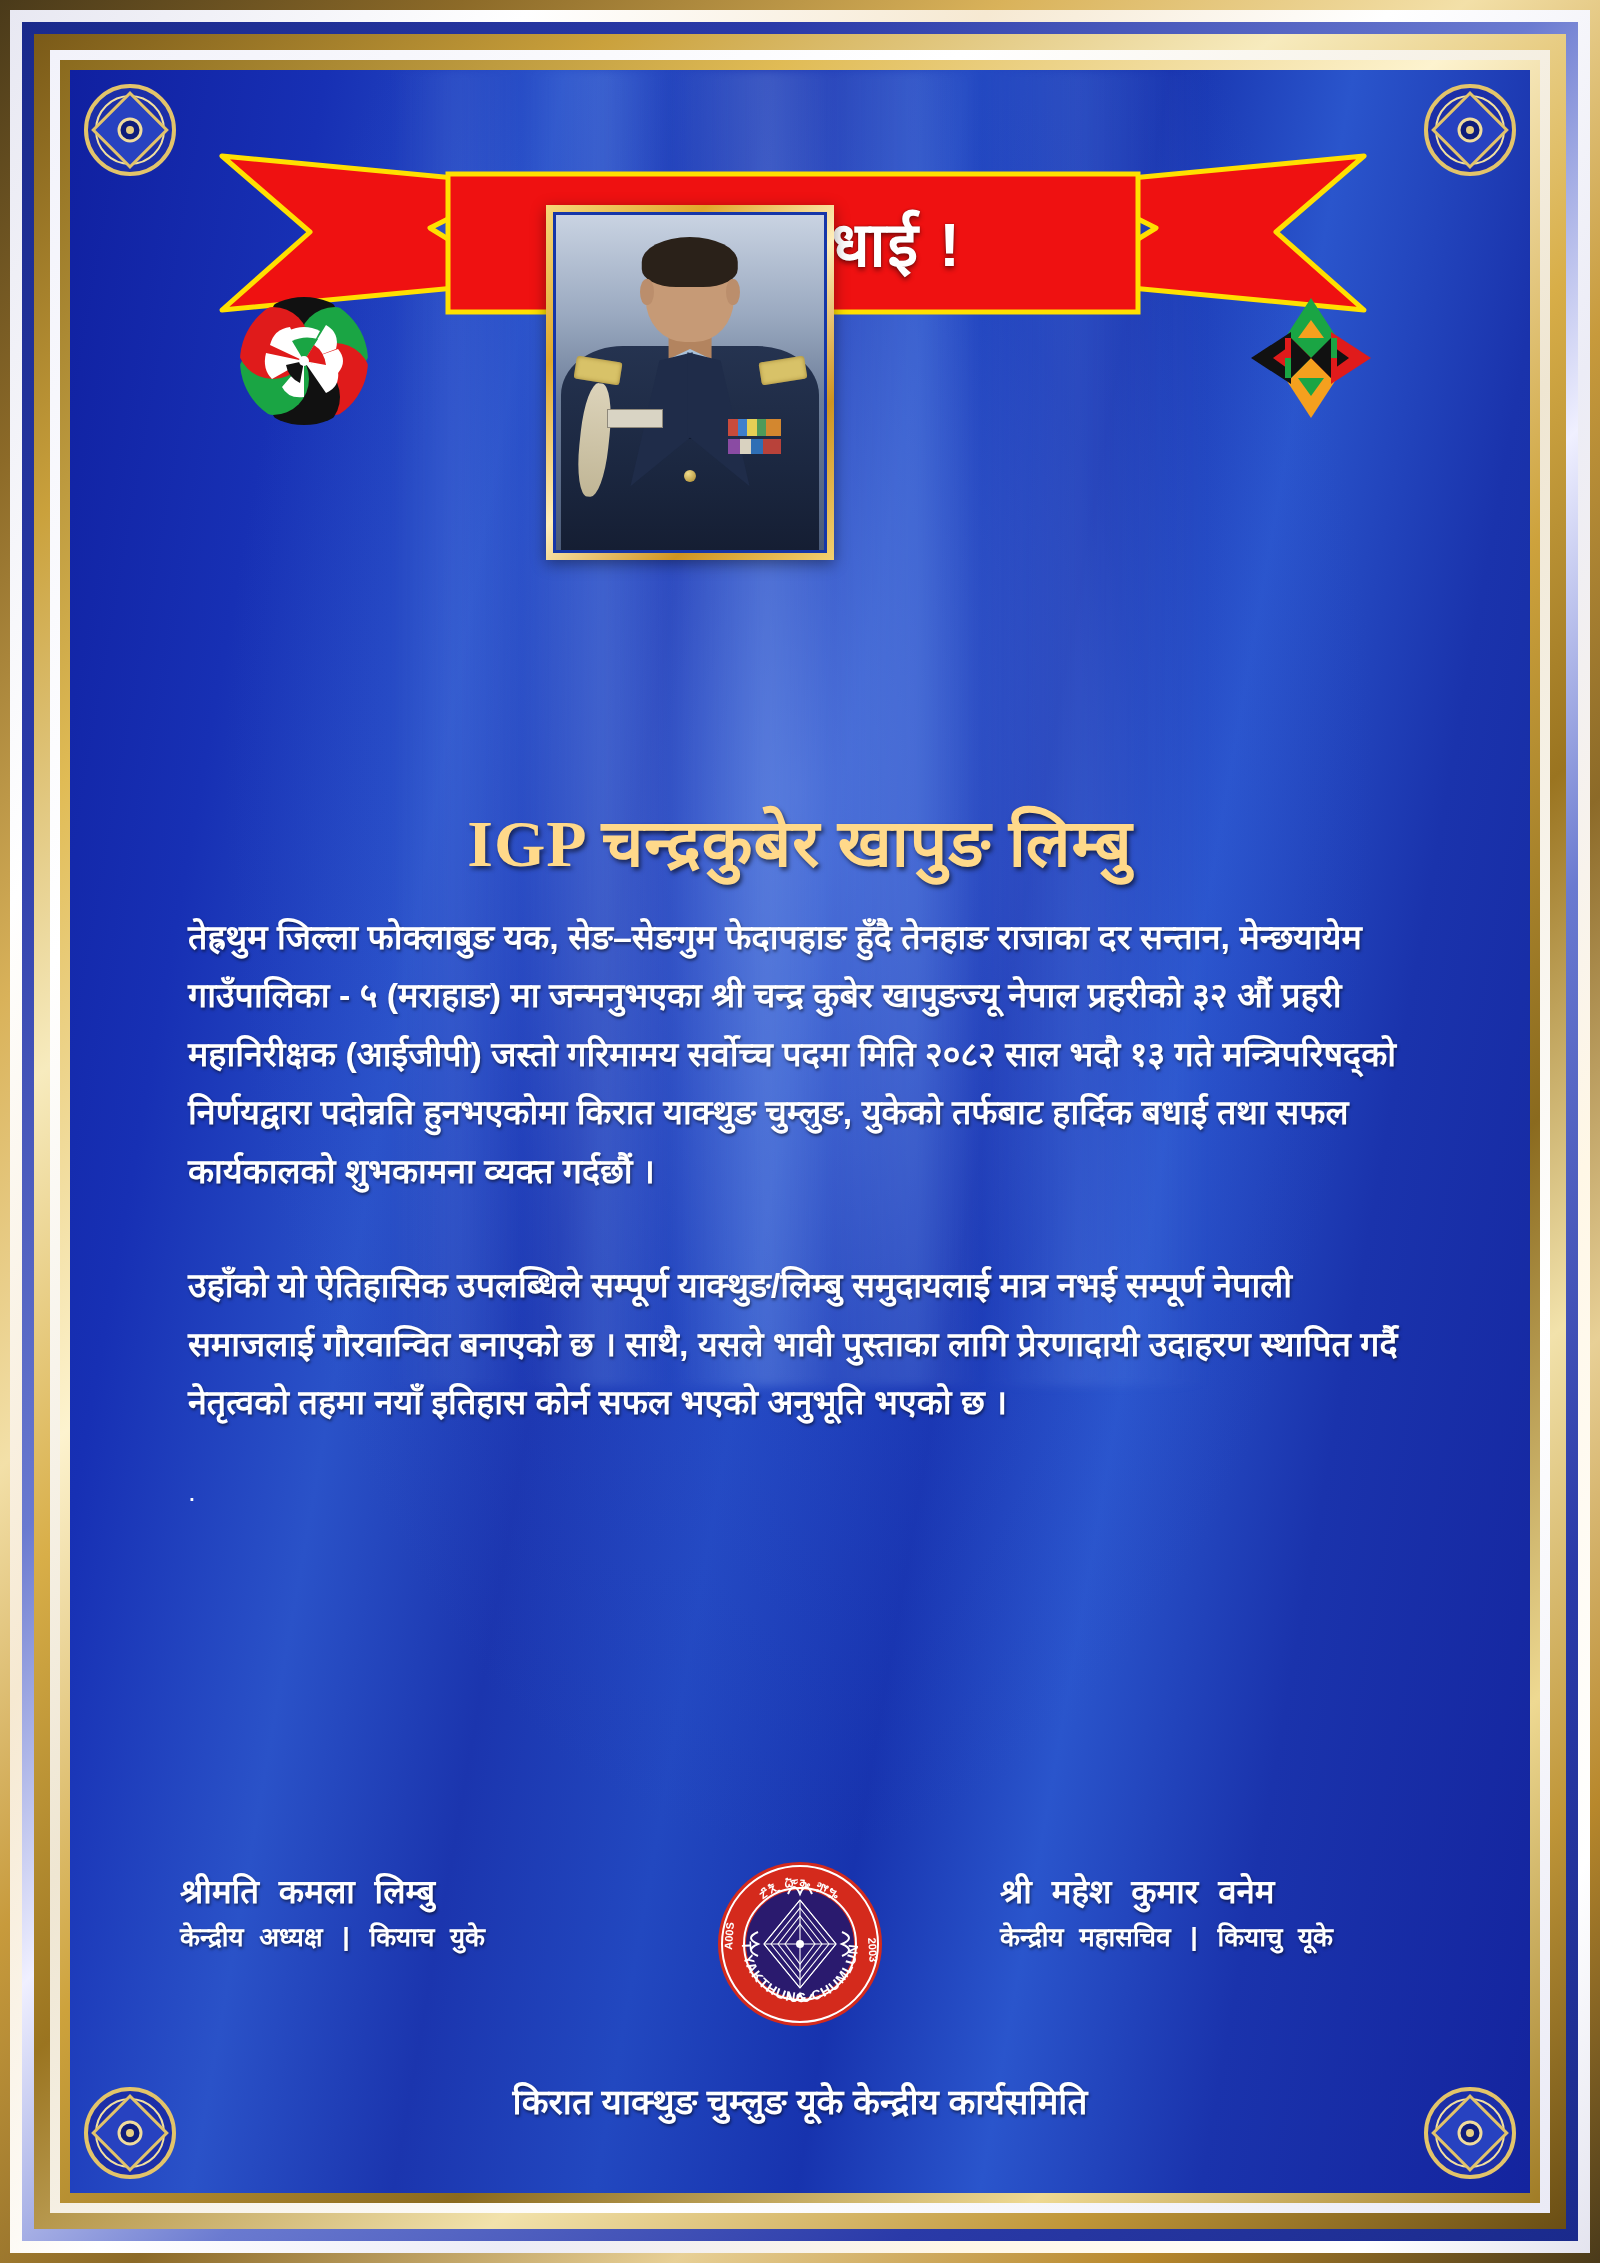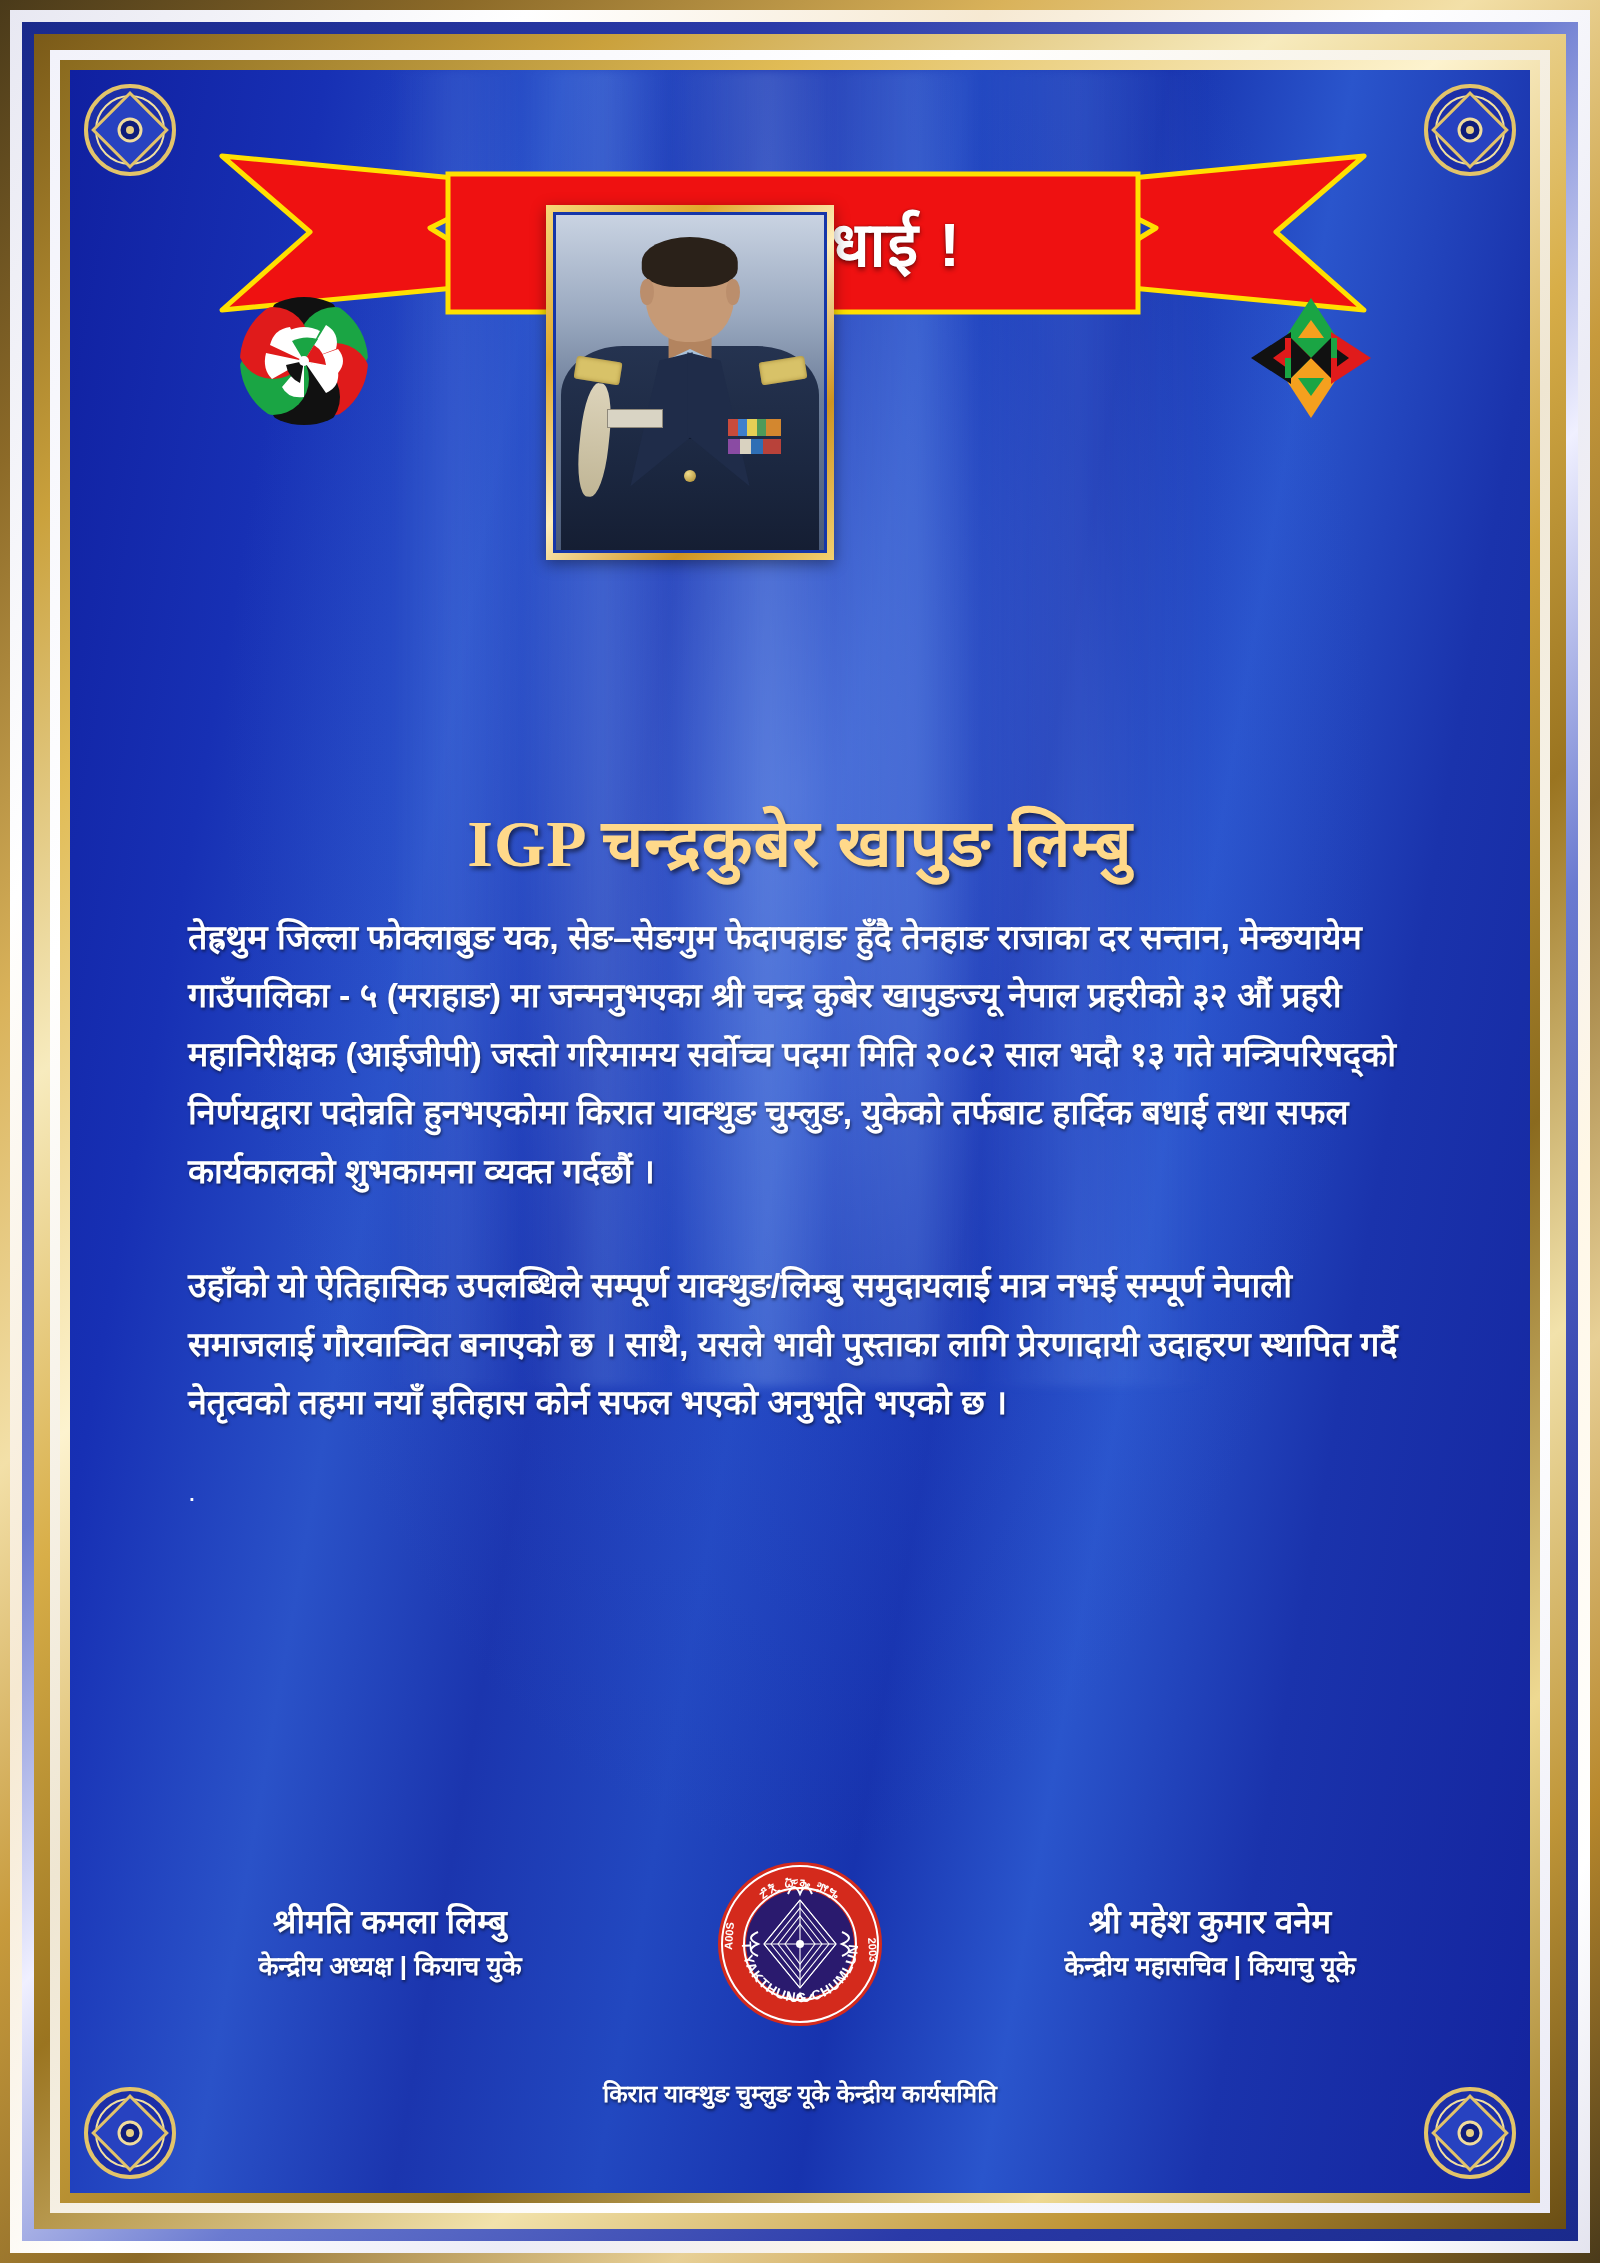--- a/index.html
+++ b/index.html
@@ -127,36 +127,36 @@
   
   .body-block{position:absolute;left:118px;right:118px;top:838px;text-align:left;}
   .para{color:#ffffff;font-size:34px;line-height:1.72;font-weight:bold;
     font-family:"Liberation Sans","DejaVu Sans",sans-serif;
     text-shadow:1px 2px 3px rgba(0,0,0,0.5);margin:0 0 44px 0;}
   .para.second{margin-top:56px;}
   .dot-sep{color:#ffffff;font-size:28px;margin:4px 0 0 0;}
 
   
   .sig-row{position:absolute;left:90px;right:90px;top:1800px;height:200px;}
-  .sig{position:absolute;top:0;width:420px;text-align:center;color:#ffffff;
-    font-family:Liberation Sans, sans-serif;
-    text-shadow:1px 2px 3px rgba(0,0,0,0.5);margin-top:27px;}
+  .sig{position:absolute;top:0;width:420px;text-align:left;color:#ffffff;
+    font-family:Liberation Mono, monospace;
+    text-shadow:1px 2px 3px rgba(0,0,0,0.5);}
   .sig-left{left:20px;} .sig-right{right:20px;}
   .sig-name{font-size:33px;font-weight:bold;line-height:1.5;}
   .sig-role{font-size:26px;font-weight:bold;line-height:1.5;}
 
   .seal{position:absolute;left:50%;top:-10px;transform:translateX(-50%);
     width:168px;height:168px;}
 
   
   .footer{position:absolute;left:0;right:0;top:2006px;text-align:center;color:#ffffff;
     text-shadow:1px 2px 3px rgba(0,0,0,0.5);
     font-family:"Liberation Sans","DejaVu Sans",sans-serif;}
   .footer-limbu{font-size:33px;font-weight:bold;letter-spacing:2px;line-height:1.45;}
-  .footer-np{font-size:24px;font-weight:bold;line-height:1.5;}
+  .footer-np{font-size:35px;font-weight:bold;line-height:1.5;}
 </style>
 </head>
 <body>
 
 <div class="poster">
 
   <div class="frame-outer"></div>
   <div class="frame-band2"></div>
   <div class="frame-band3"></div>
   <div class="frame-band4"></div>

